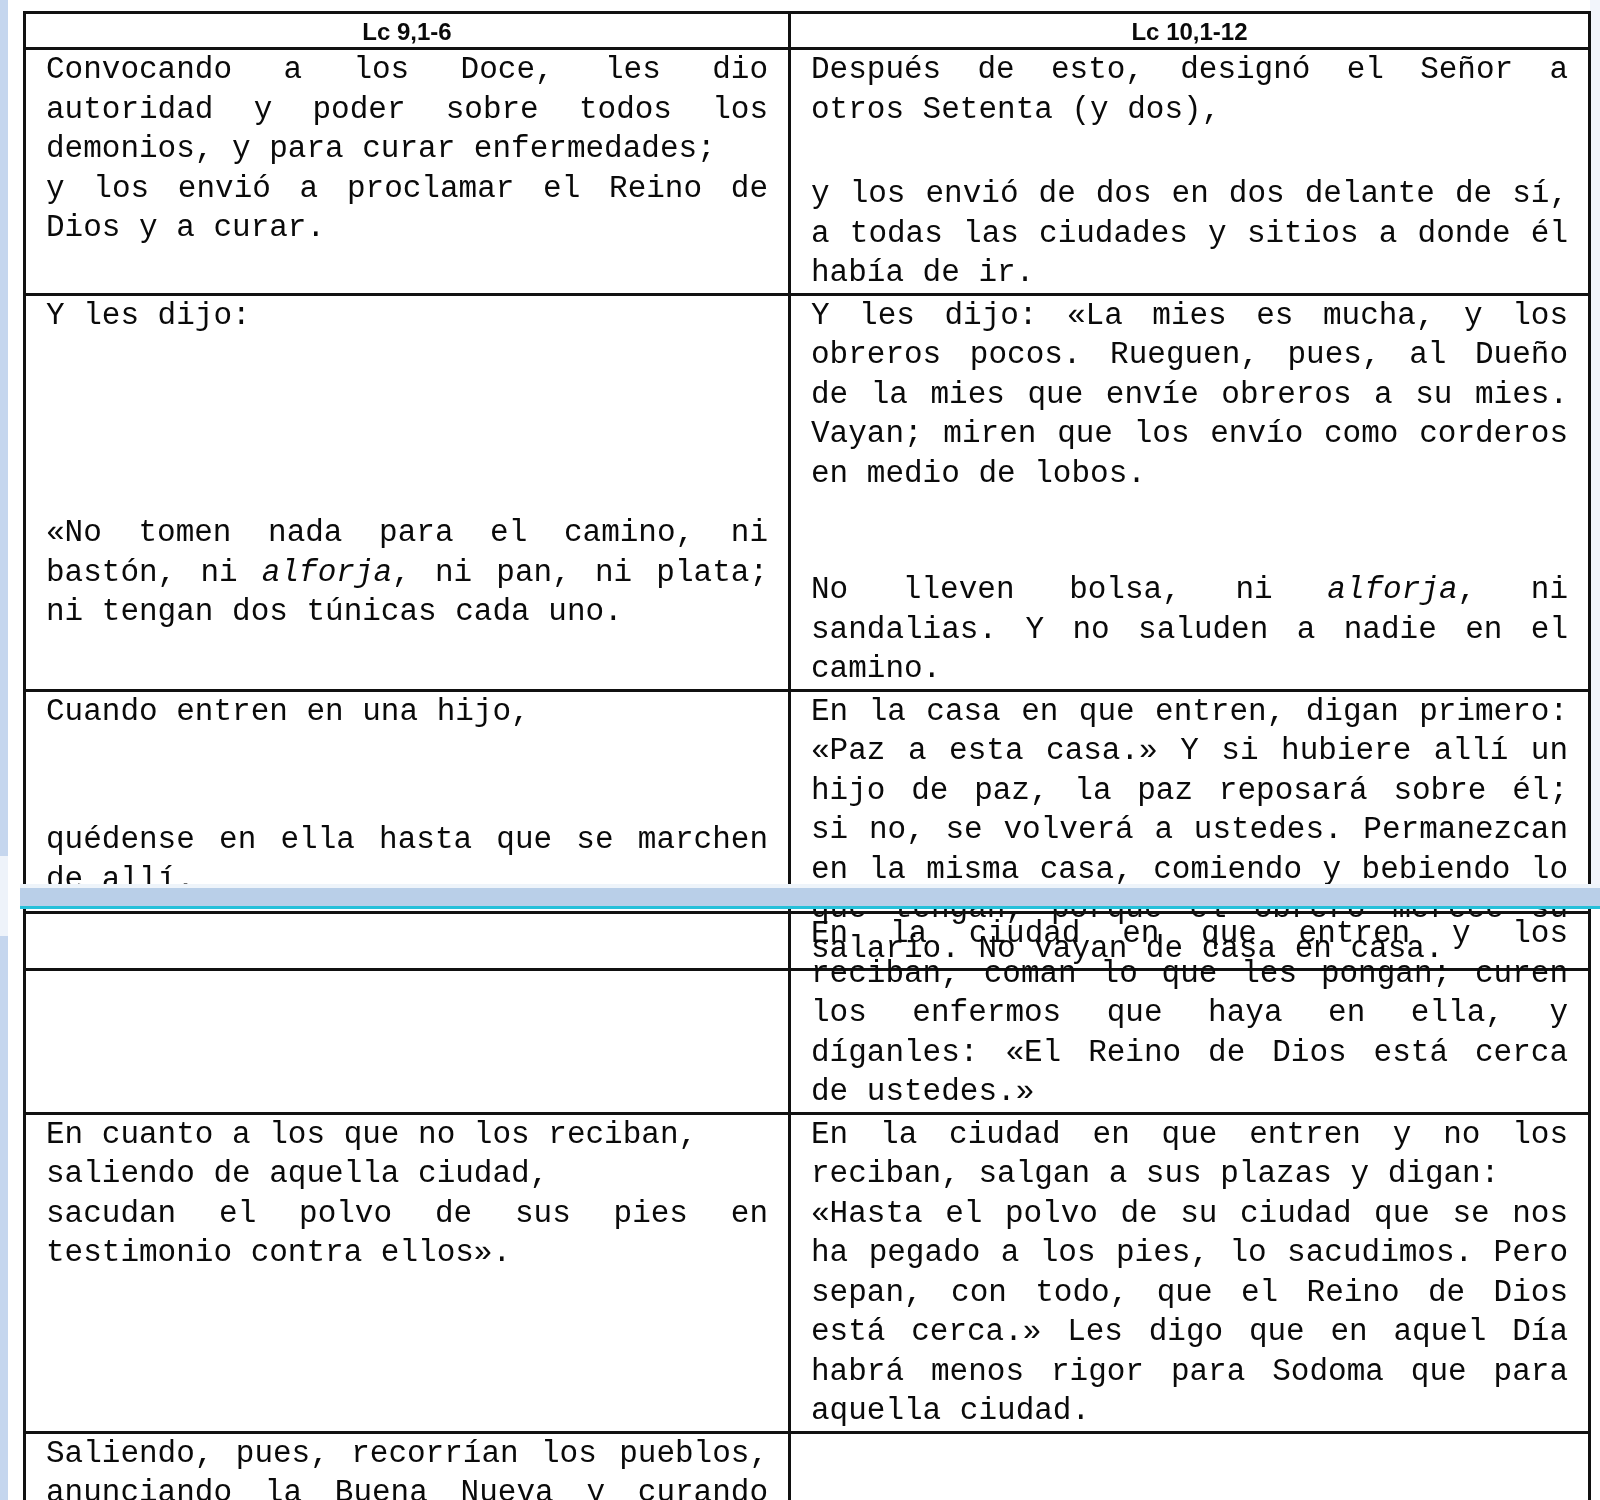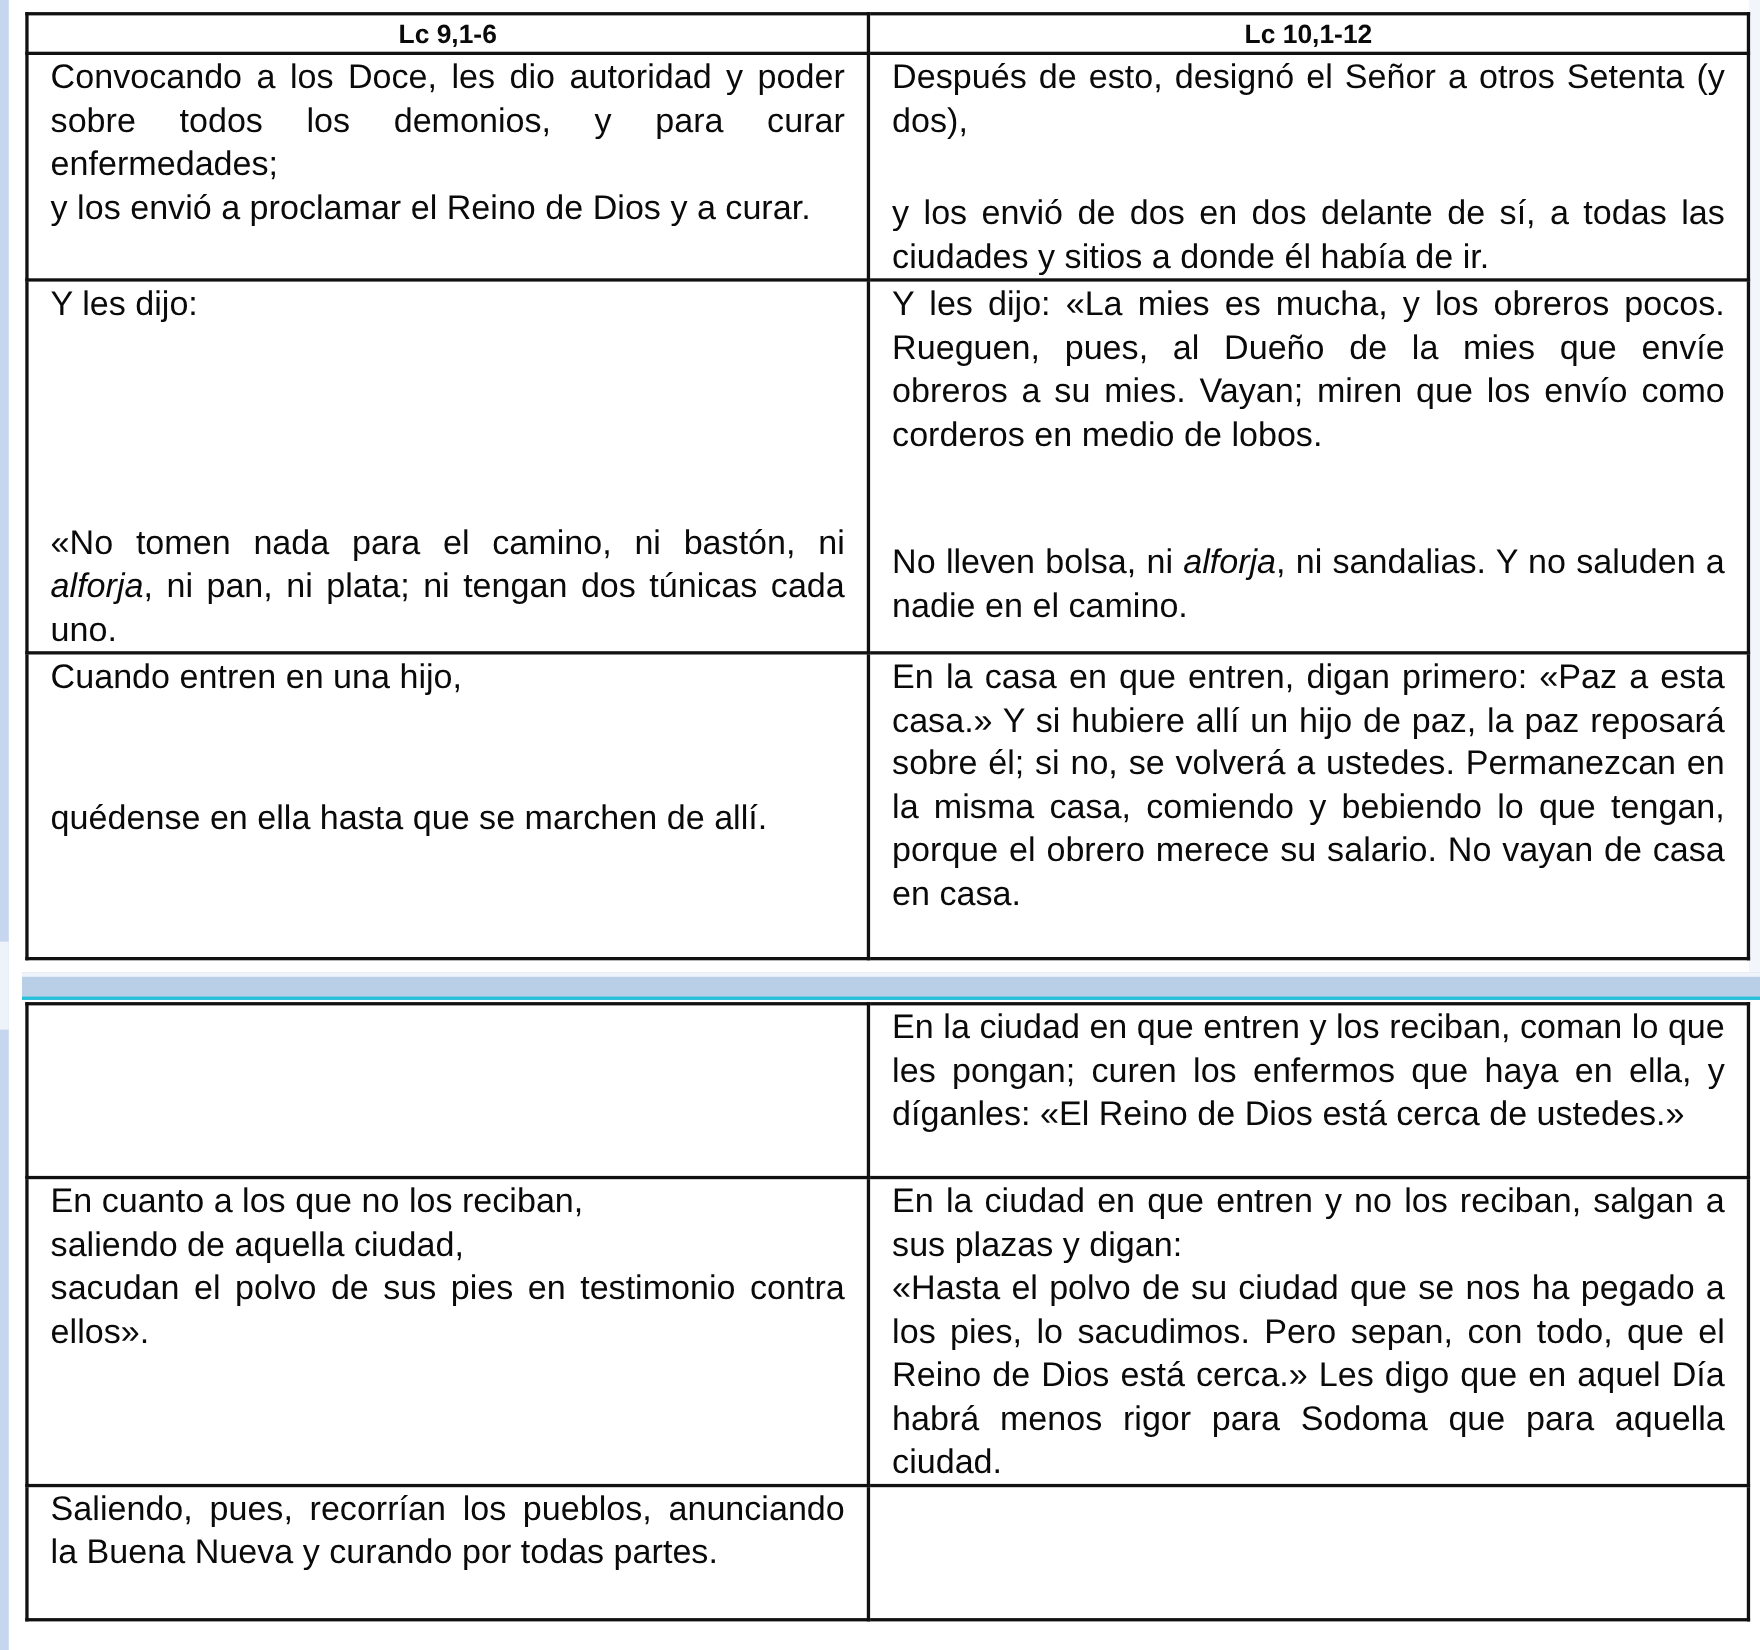--- a/index.html
+++ b/index.html
@@ -60,21 +60,21 @@
       font-weight: bold;
       text-align: center;
       font-size: 24px;
       line-height: 30px;
       padding-top: 3px;
       padding-bottom: 0;
       height: 30px;
     }
     #part1 { top: 11px; }
     #part2 { top: 911px; }
-    .para { display: block; }
+    .para { display: block; font-family: Liberation Mono, monospace; }
     .spacer { display: block; }
     .divider-band {
       position: absolute;
       left: 20px;
       top: 884px;
       width: 1580px;
       height: 22px;
       background: #b9cfe8;
       border-bottom: 3px solid #25c0d9;
     }

